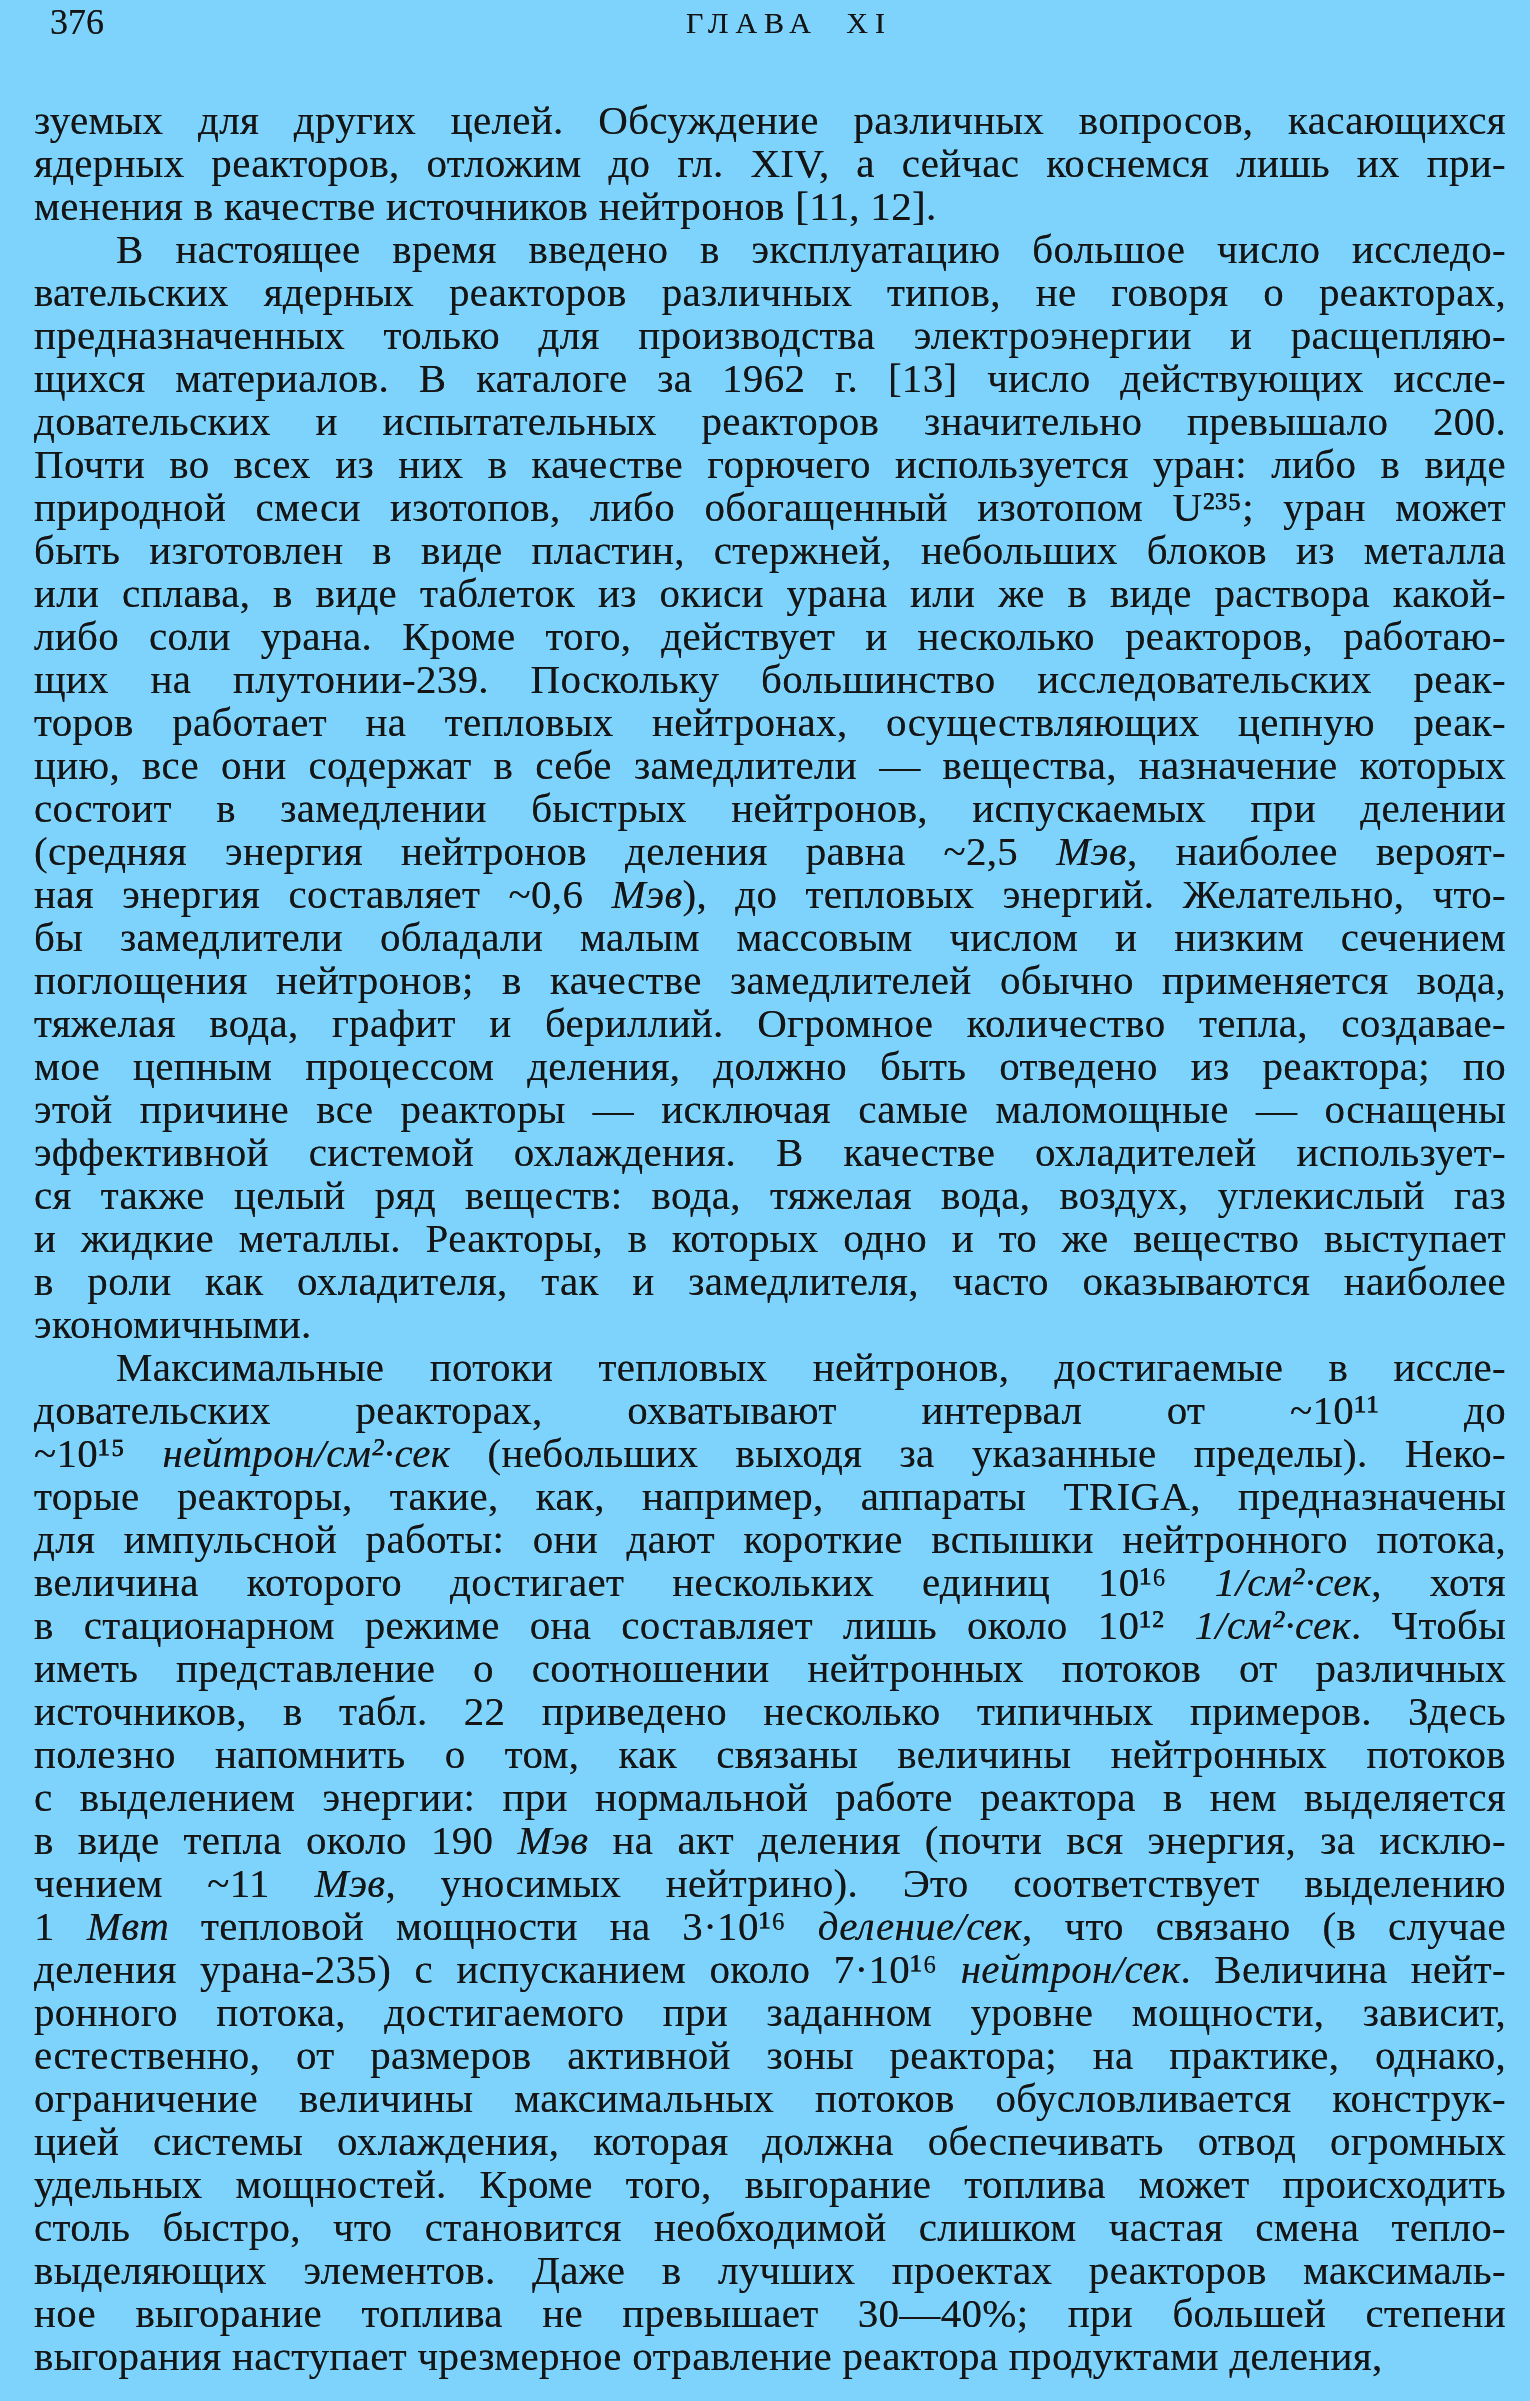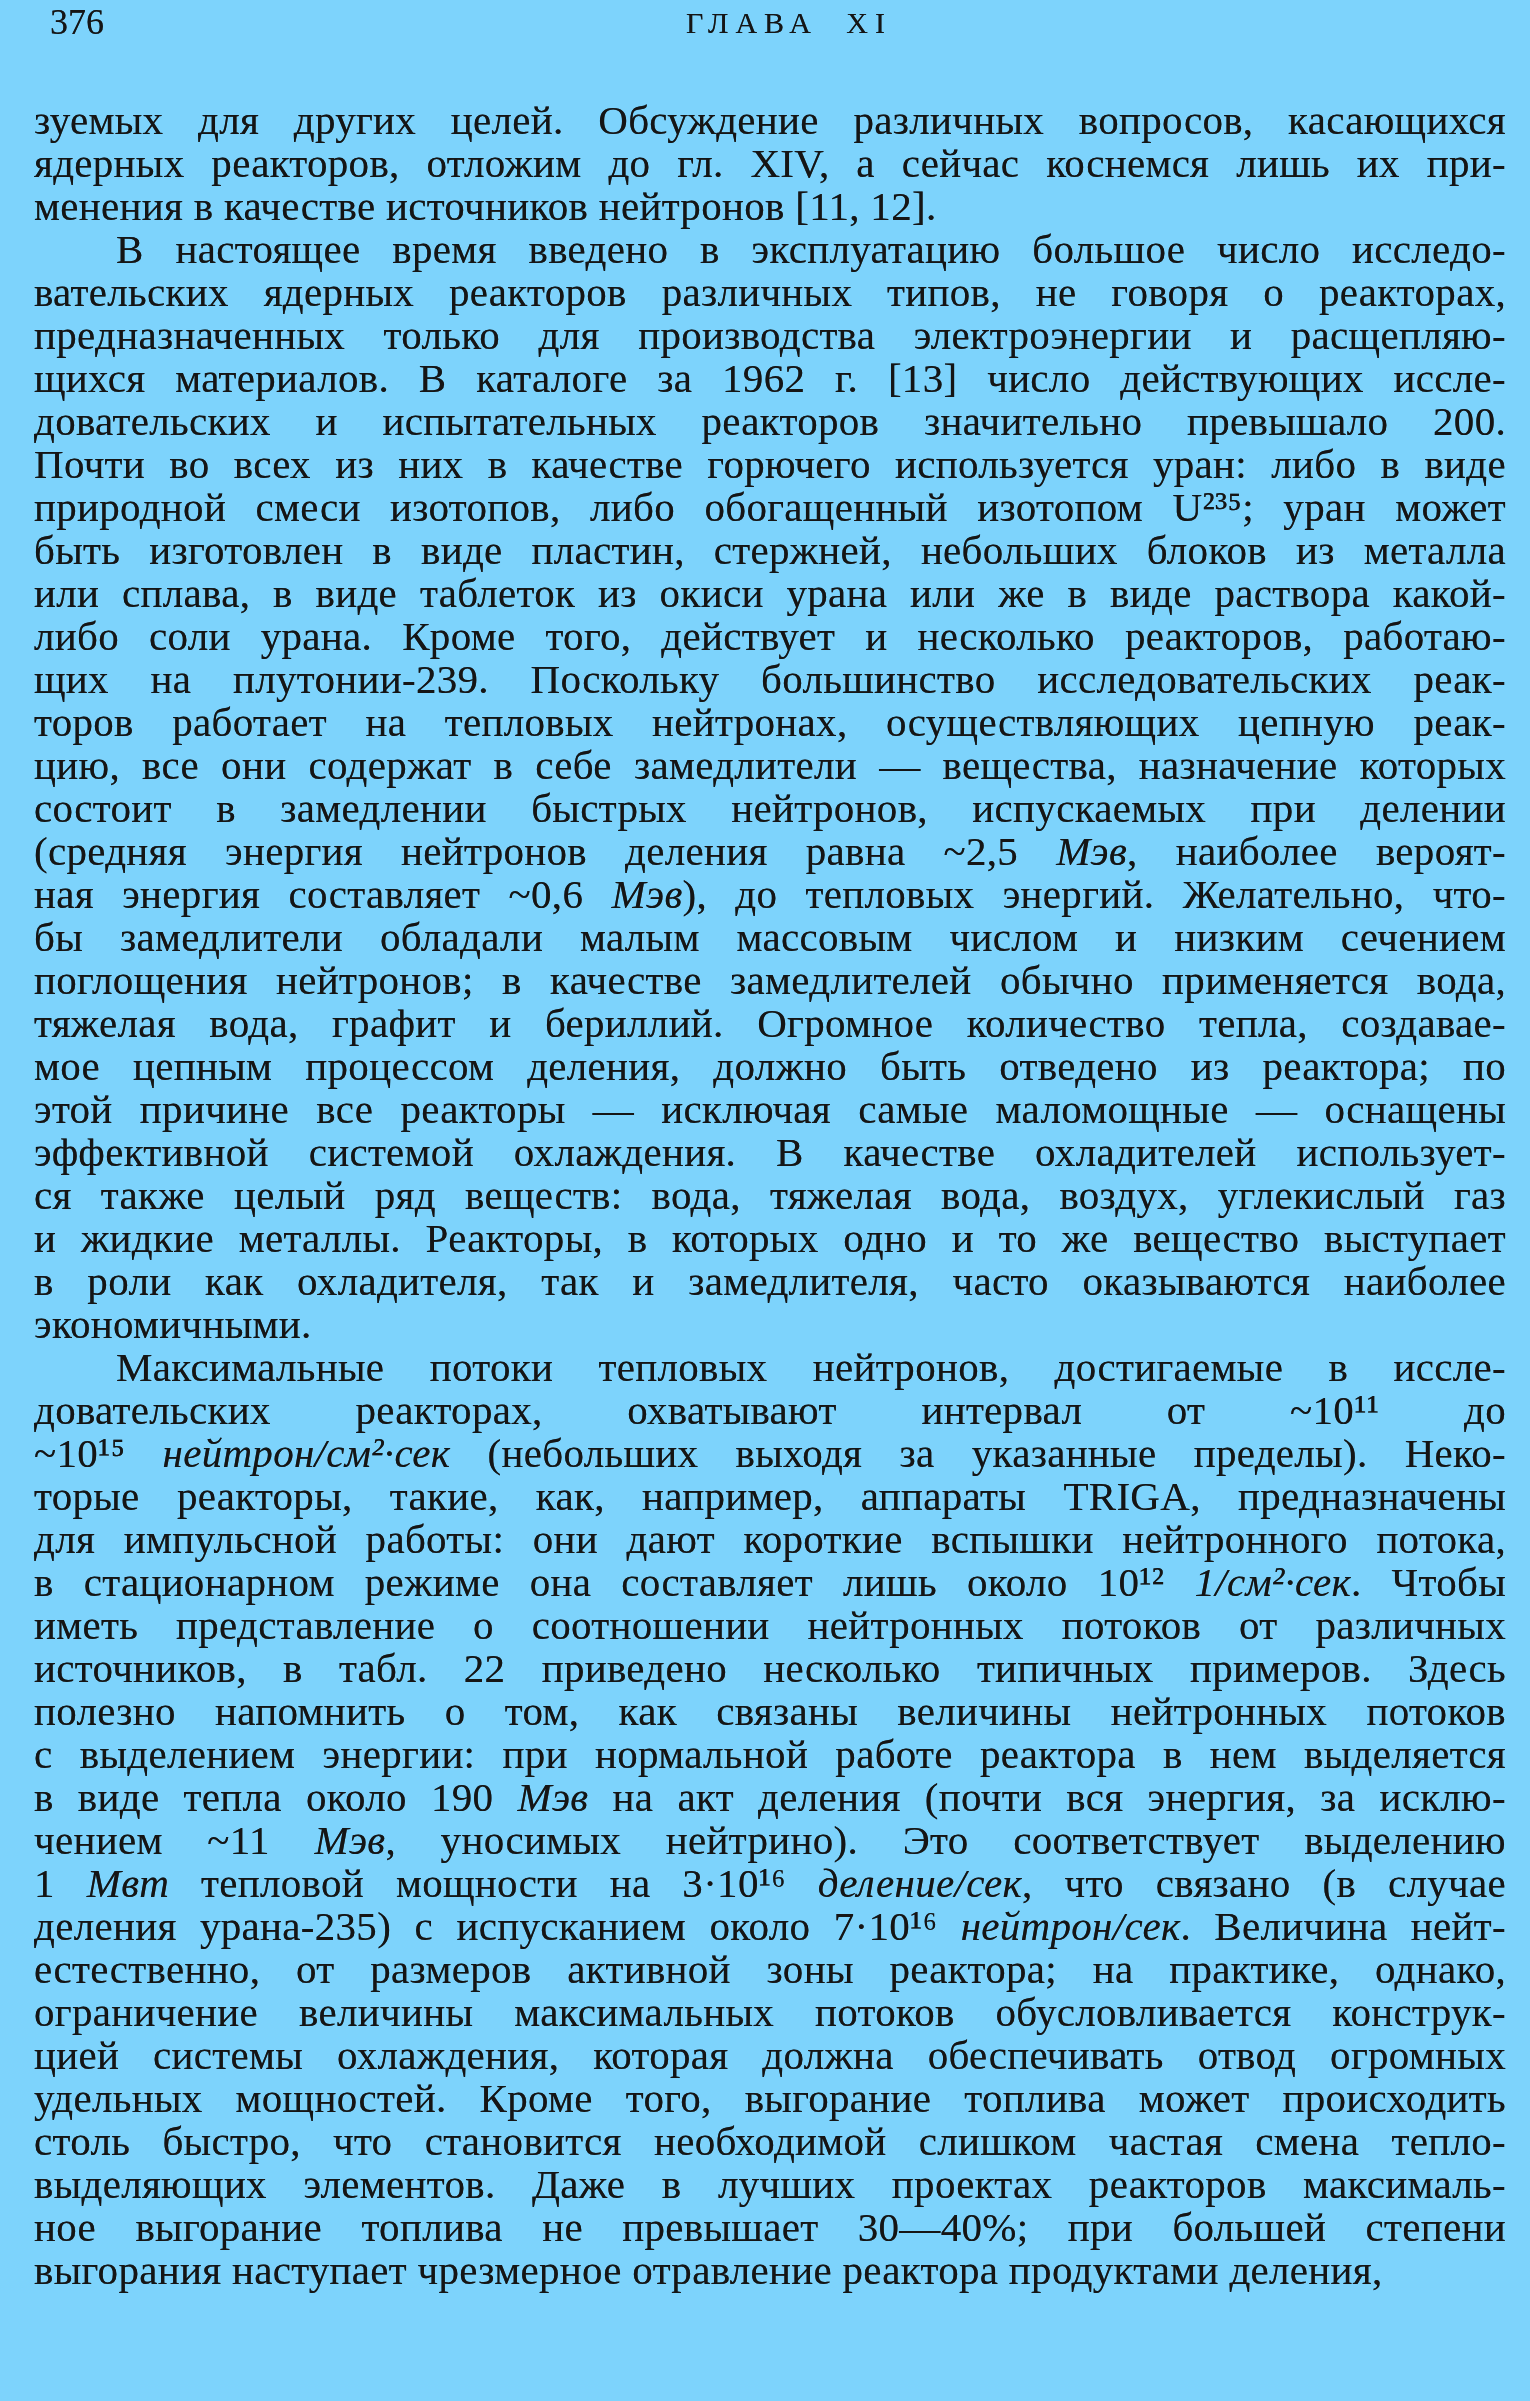--- a/index.html
+++ b/index.html
@@ -107,29 +107,31 @@
         <div class="line"><span>и жидкие металлы. Реакторы, в которых одно и то же вещество выступает</span></div>
         <div class="line"><span>в роли как охладителя, так и замедлителя, часто оказываются наиболее</span></div>
         <div class="line last"><span>экономичными.</span></div>
       </div>
       <div class="para">
         <div class="line first"><span>Максимальные потоки тепловых нейтронов, достигаемые в иссле-</span></div>
         <div class="line"><span>довательских реакторах, охватывают интервал от ~10¹¹ до</span></div>
         <div class="line"><span>~10¹⁵ </span><span class="it">нейтрон/см²·сек</span><span> (небольших выходя за указанные пределы). Неко-</span></div>
         <div class="line"><span>торые реакторы, такие, как, например, аппараты TRIGA, предназначены</span></div>
         <div class="line"><span>для импульсной работы: они дают короткие вспышки нейтронного потока,</span></div>
+        <div class="line"><span>величина которого достигает нескольких единиц 10¹⁶ </span><span class="it">1/см²·сек</span><span>, хотя</span></div>
         <div class="line"><span>в стационарном режиме она составляет лишь около 10¹² </span><span class="it">1/см²·сек</span><span>. Чтобы</span></div>
         <div class="line"><span>иметь представление о соотношении нейтронных потоков от различных</span></div>
         <div class="line"><span>источников, в табл. 22 приведено несколько типичных примеров. Здесь</span></div>
         <div class="line"><span>полезно напомнить о том, как связаны величины нейтронных потоков</span></div>
         <div class="line"><span>с выделением энергии: при нормальной работе реактора в нем выделяется</span></div>
         <div class="line"><span>в виде тепла около 190 </span><span class="it">Мэв</span><span> на акт деления (почти вся энергия, за исклю-</span></div>
         <div class="line"><span>чением ~11 </span><span class="it">Мэв</span><span>, уносимых нейтрино). Это соответствует выделению</span></div>
         <div class="line"><span>1 </span><span class="it">Мвт</span><span> тепловой мощности на 3·10¹⁶ </span><span class="it">деление/сек</span><span>, что связано (в случае</span></div>
         <div class="line"><span>деления урана-235) с испусканием около 7·10¹⁶ </span><span class="it">нейтрон/сек</span><span>. Величина нейт-</span></div>
+        <div class="line"><span>ронного потока, достигаемого при заданном уровне мощности, зависит,</span></div>
         <div class="line"><span>естественно, от размеров активной зоны реактора; на практике, однако,</span></div>
         <div class="line"><span>ограничение величины максимальных потоков обусловливается конструк-</span></div>
         <div class="line"><span>цией системы охлаждения, которая должна обеспечивать отвод огромных</span></div>
         <div class="line"><span>удельных мощностей. Кроме того, выгорание топлива может происходить</span></div>
         <div class="line"><span>столь быстро, что становится необходимой слишком частая смена тепло-</span></div>
         <div class="line"><span>выделяющих элементов. Даже в лучших проектах реакторов максималь-</span></div>
         <div class="line"><span>ное выгорание топлива не превышает 30—40%; при большей степени</span></div>
         <div class="line last"><span>выгорания наступает чрезмерное отравление реактора продуктами деления,</span></div>
       </div>
     </div>

